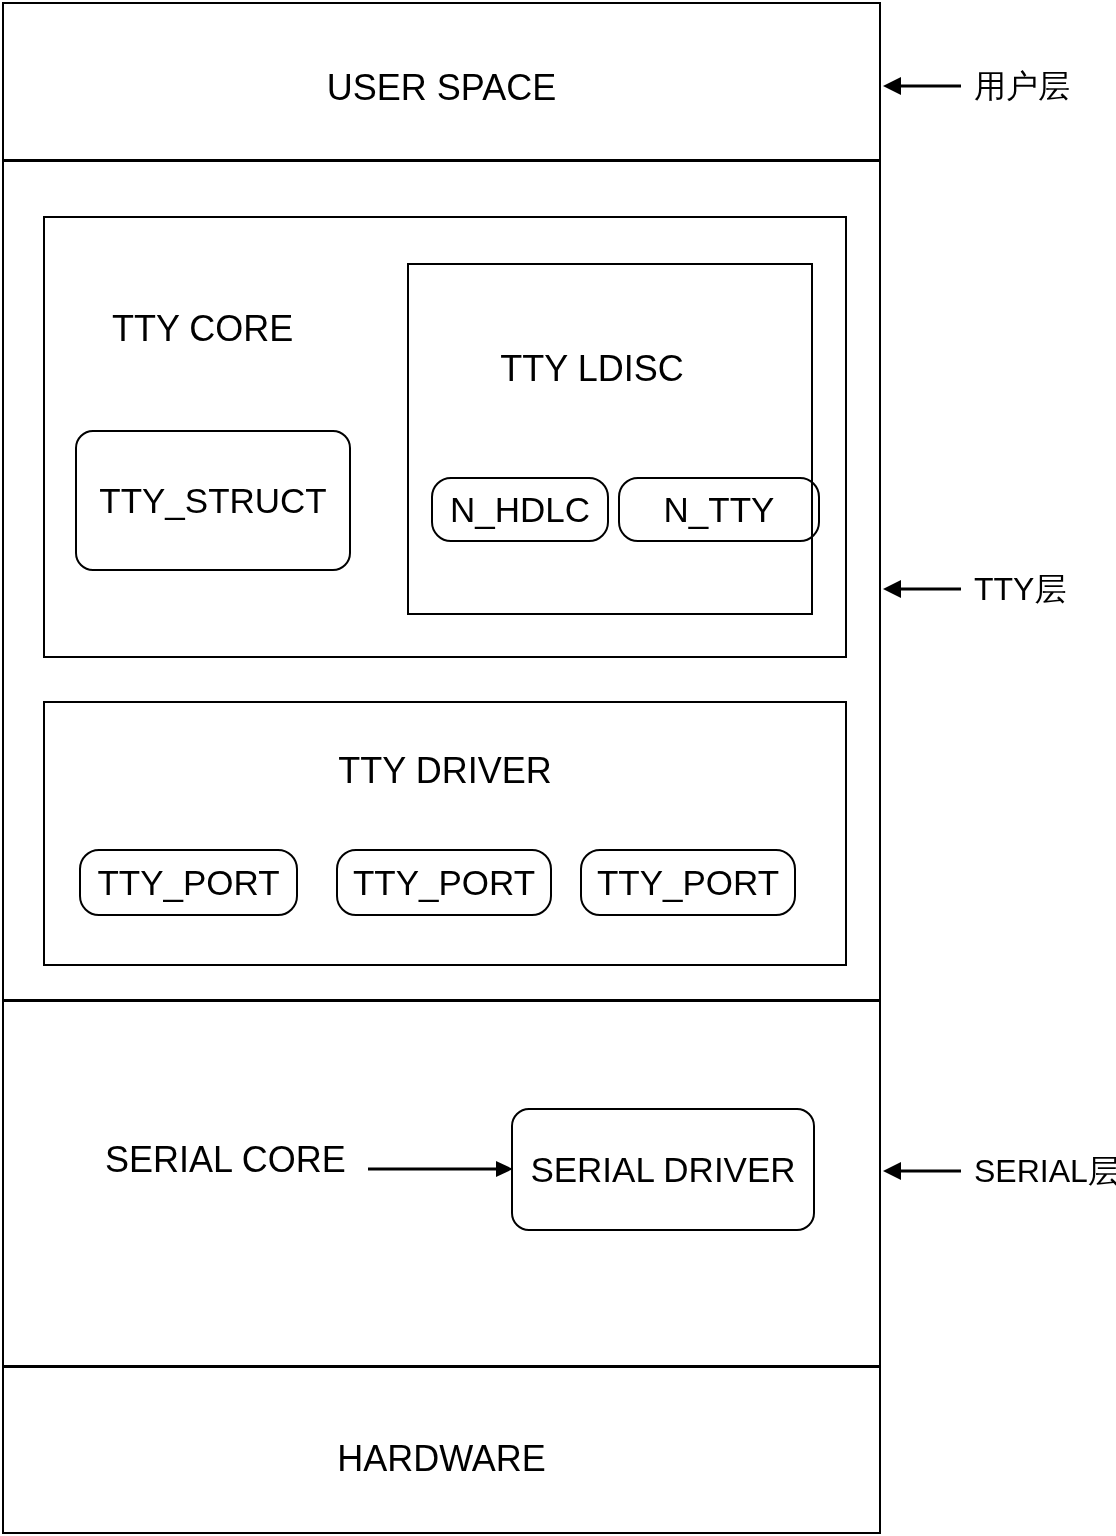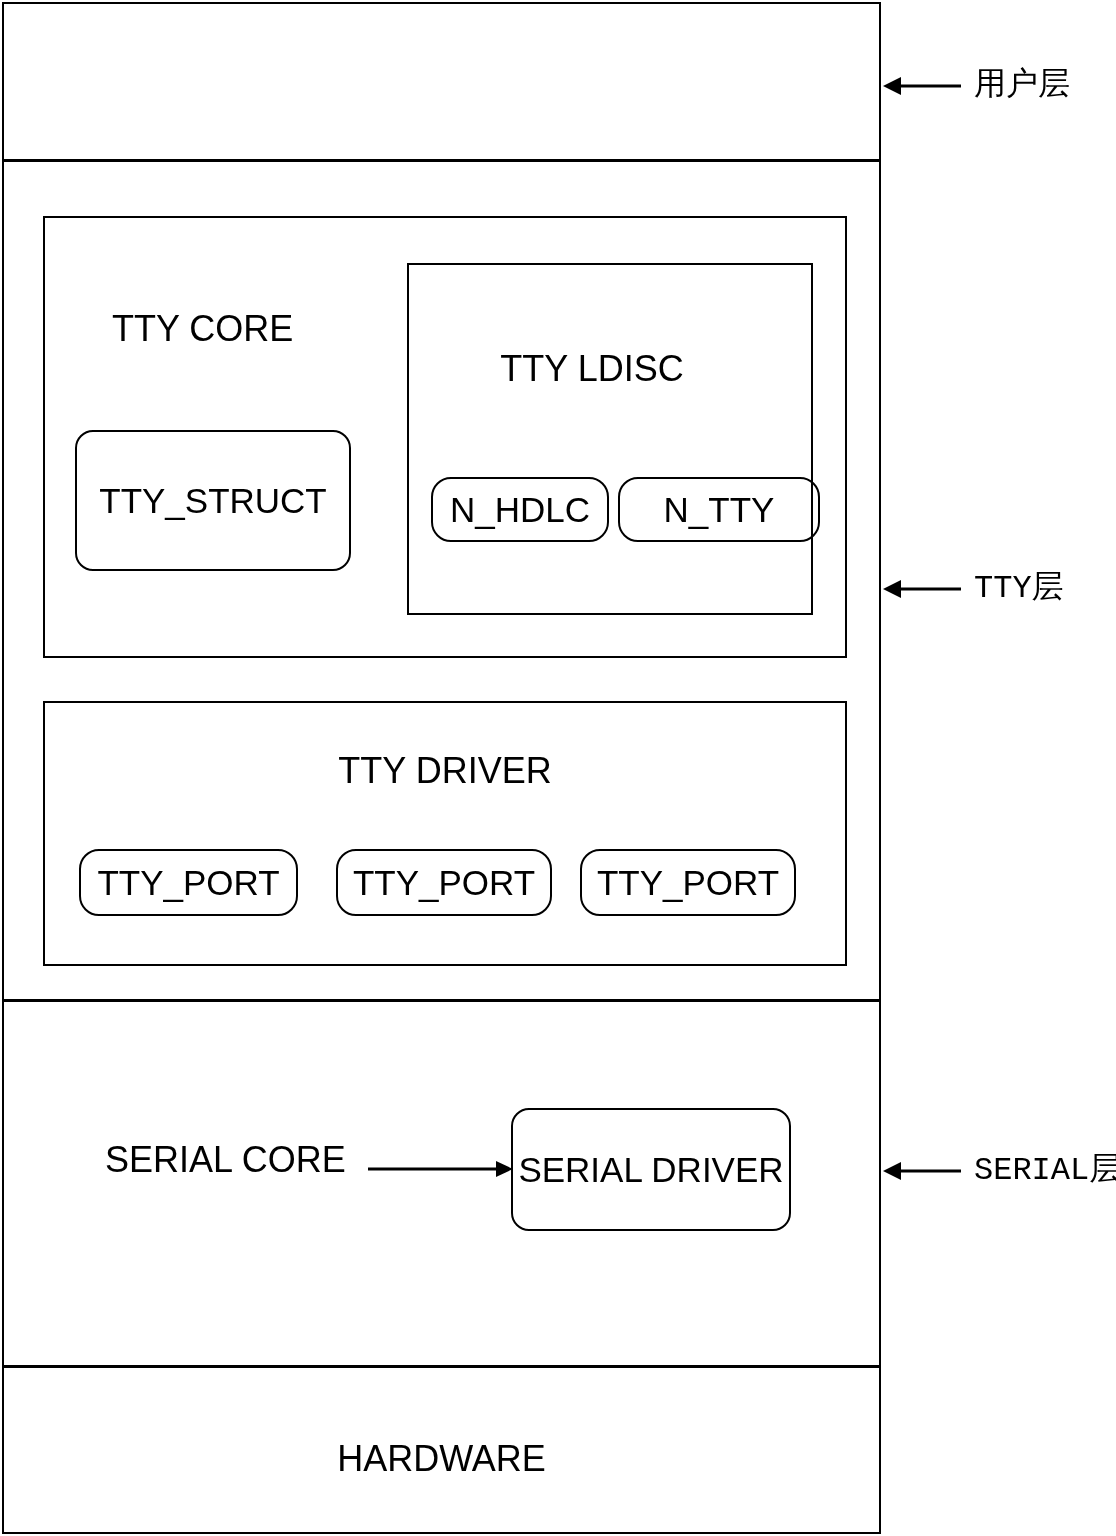--- a/index.html
+++ b/index.html
@@ -47,35 +47,36 @@
     line-height: 1;
   }
   .t-36 { font-size: 36px; }
   .t-32 { font-size: 32px; }
   .t-30 { font-size: 35px; }
   .t-27 { font-size: 35px; }
   .annot-svg {
     position: absolute;
     overflow: visible;
   }
-  .cjk { font-family: Liberation Mono, monospace; }
+  .cjk { font-family: Liberation Sans, sans-serif; }
 </style>
 </head>
 <body>
 
 <div id="canvas">
 
   <div class="box" style="left:2px; top:2px; width:879px; height:1532px;"></div>
 
   <div style="position:absolute; left:2px; top:159px; width:879px; height:3px; background:#000;"></div>
 
   <div style="position:absolute; left:2px; top:999px; width:879px; height:3px; background:#000;"></div>
 
   <div style="position:absolute; left:2px; top:1365px; width:879px; height:3px; background:#000;"></div>
 
+  <div class="center-label t-36" style="left:2px; top:70px; width:879px;">USER SPACE</div>
 
   <div class="box" style="left:43px; top:216px; width:804px; height:442px;"></div>
 
   <div class="label t-36" style="left:112px; top:311px;">TTY CORE</div>
 
   <div class="rbox" style="left:75px; top:430px; width:276px; height:141px;">
     <span class="t-30">TTY_STRUCT</span>
   </div>
 
   <div class="box" style="left:407px; top:263px; width:406px; height:352px;"></div>
@@ -106,21 +107,21 @@
     <span class="t-27">TTY_PORT</span>
   </div>
 
   <div class="label t-36" style="left:105px; top:1142px;">SERIAL CORE</div>
 
   <svg class="annot-svg" width="150" height="24" style="left:368px; top:1157px;">
     <line x1="0" y1="12" x2="133" y2="12" stroke="#000" stroke-width="3"></line>
     <polygon points="145,12 128,4 128,20" fill="#000"></polygon>
   </svg>
 
-  <div class="rbox" style="left:511px; top:1108px; width:280px; height:123px;">
+  <div class="rbox" style="left:511px; top:1108px; width:304px; height:123px;">
     <span class="t-30">SERIAL DRIVER</span>
   </div>
 
   <div class="center-label t-36" style="left:2px; top:1430px; width:879px;margin-top:11px;">HARDWARE</div>
 
   <svg class="annot-svg" width="82" height="24" style="left:881px; top:74px;">
     <line x1="80" y1="12" x2="16" y2="12" stroke="#000" stroke-width="3"></line>
     <polygon points="2,12 20,3 20,21" fill="#000"></polygon>
   </svg>
   <div class="label t-32 cjk" style="left:974px; top:70px;">用户层</div>

